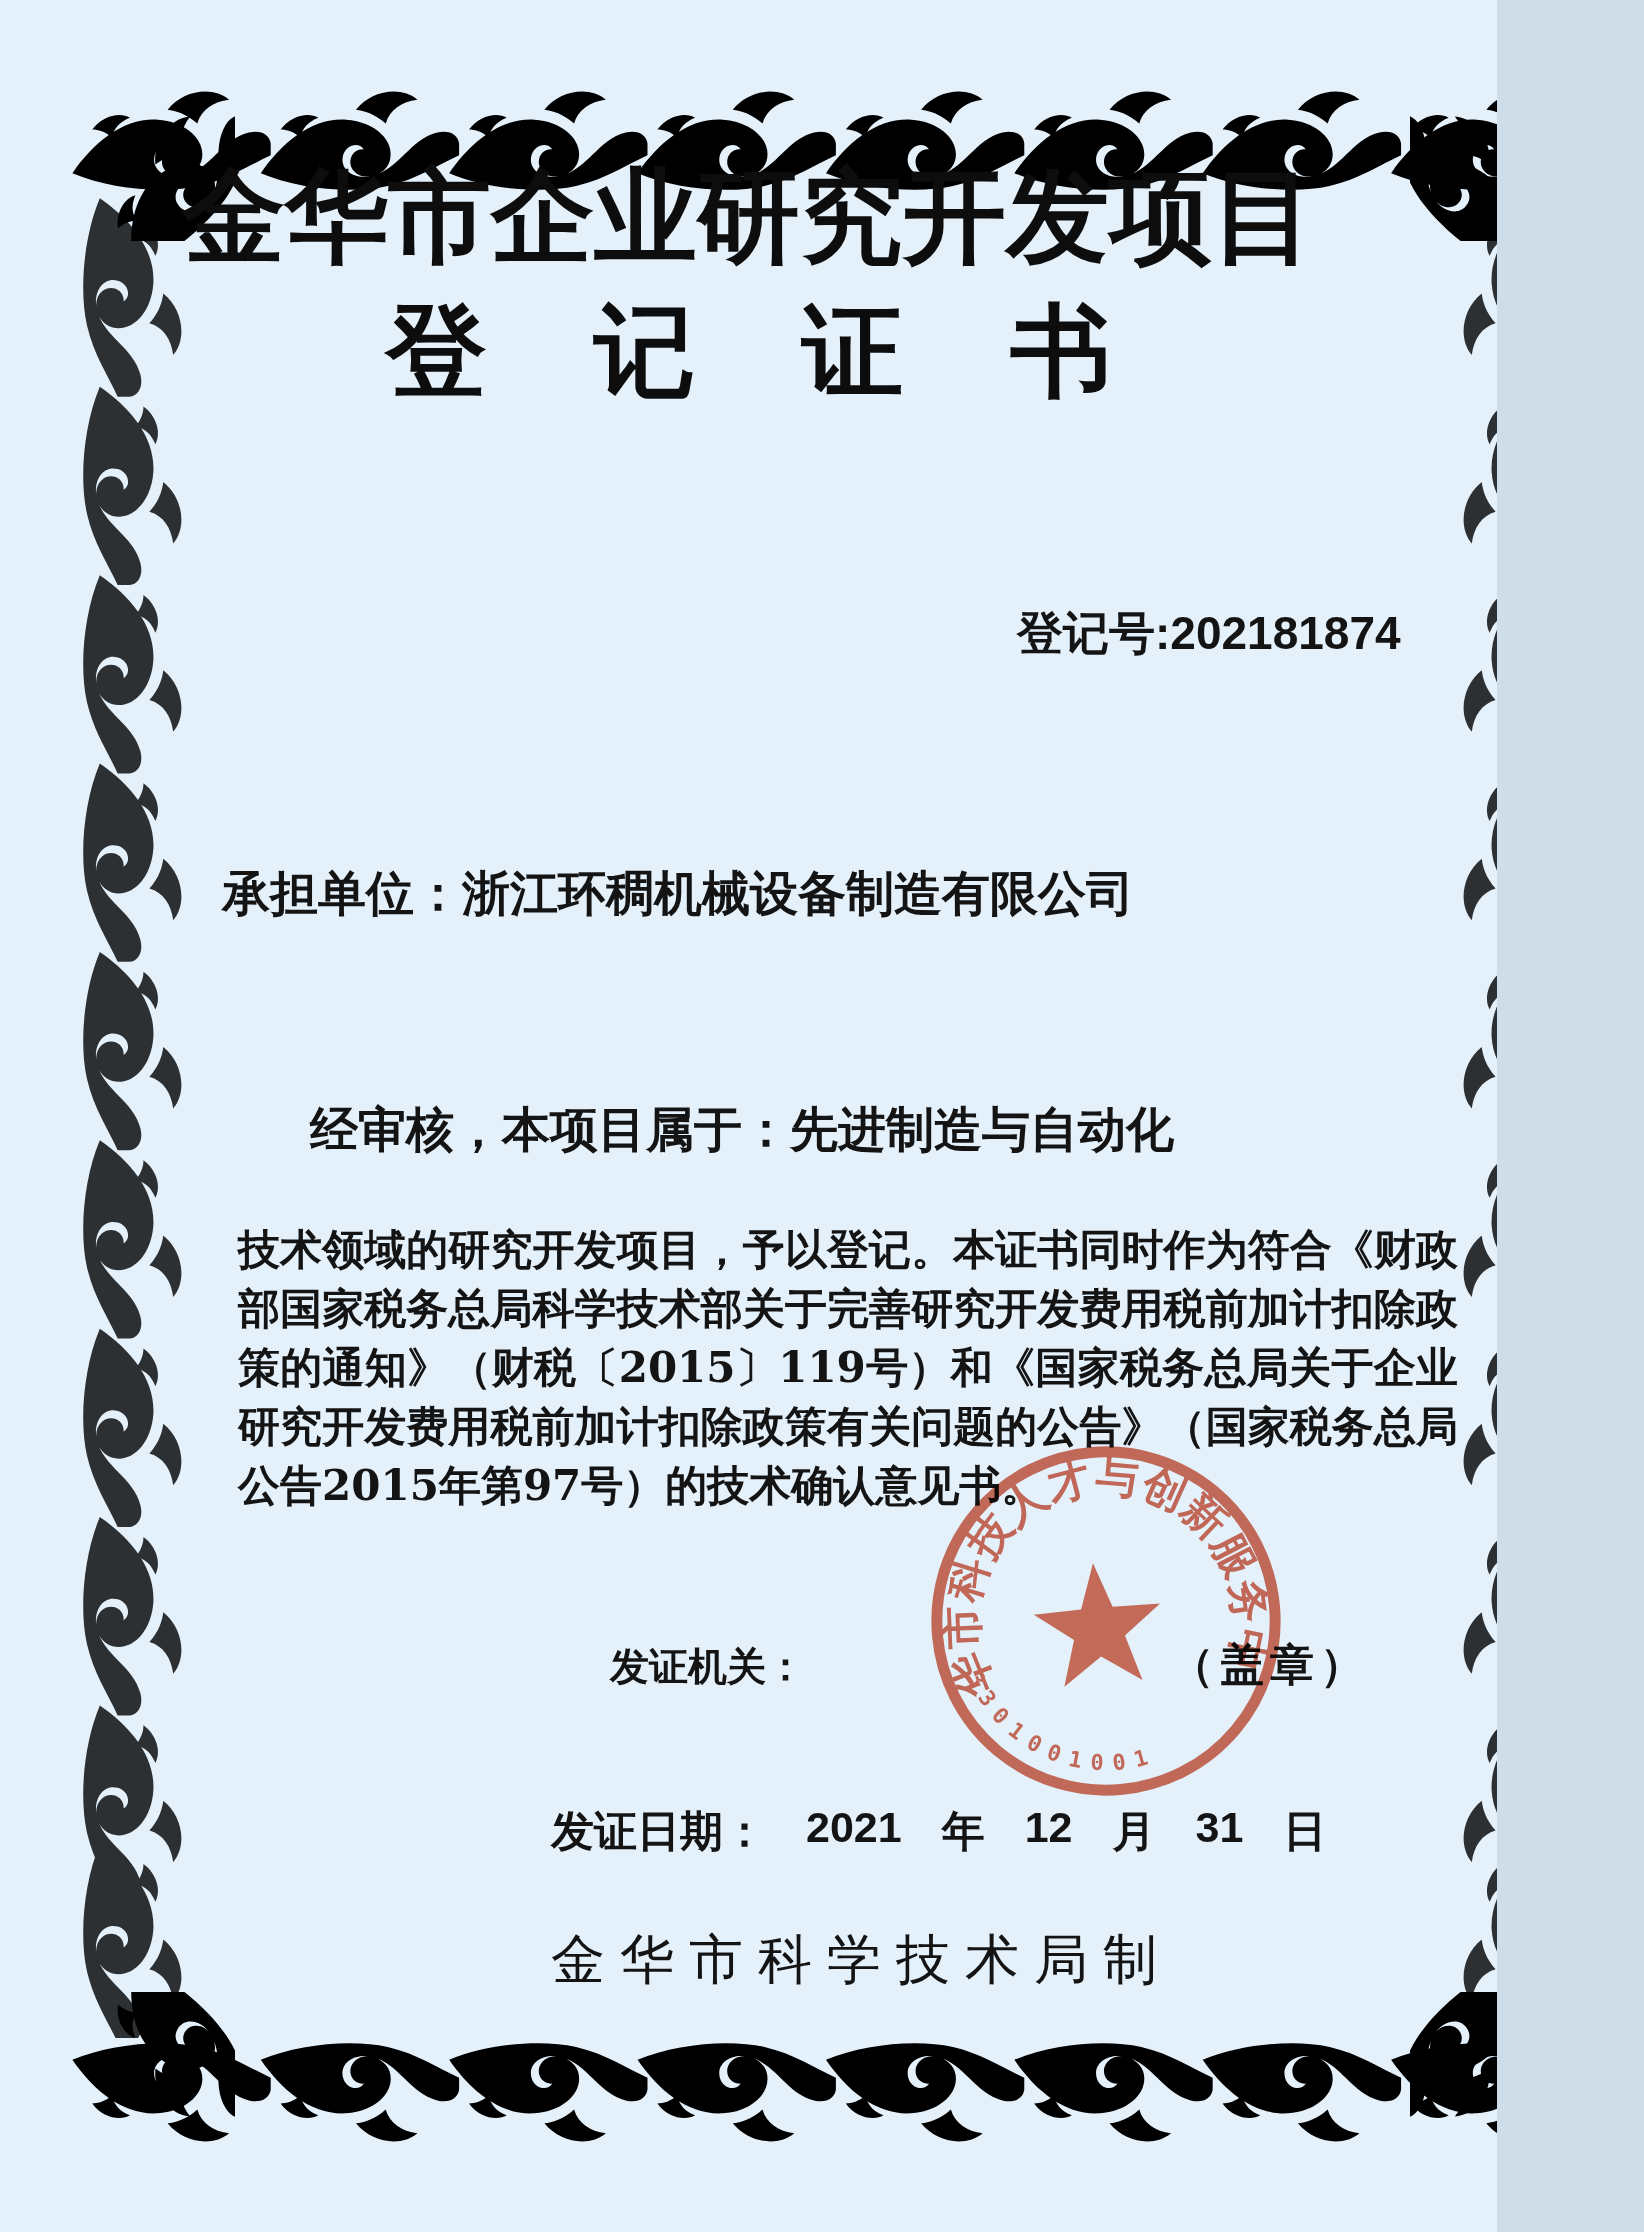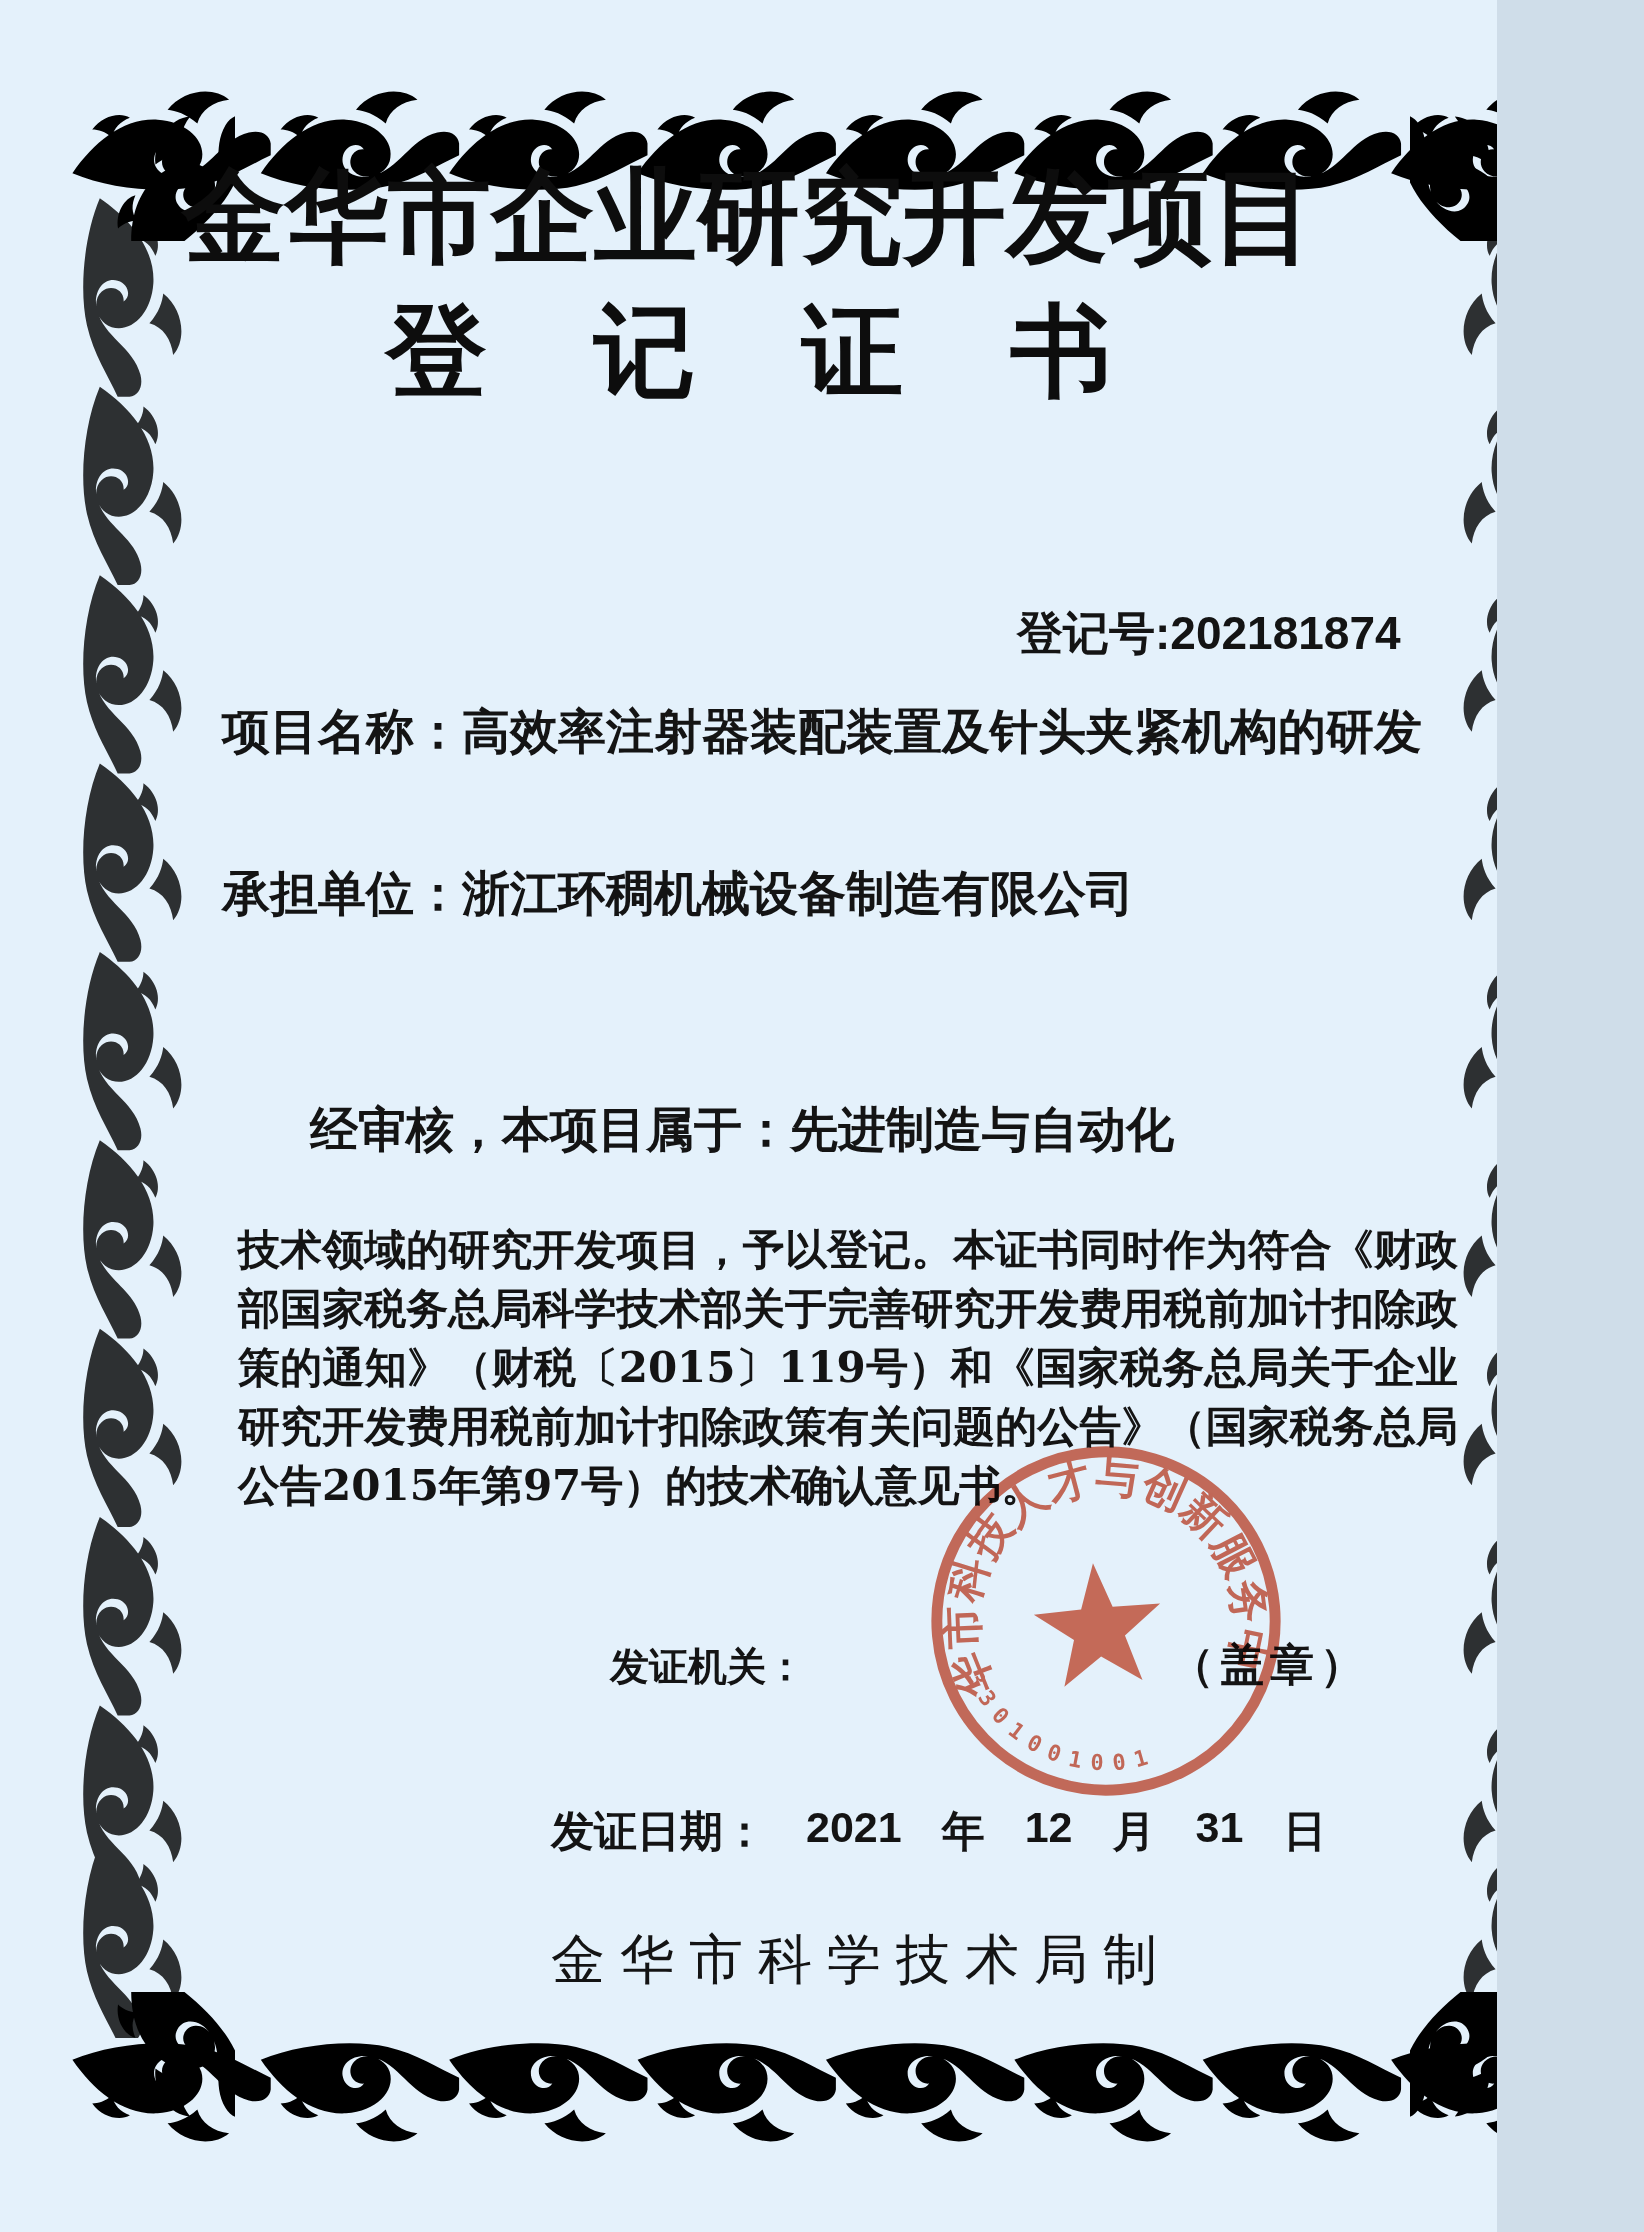--- a/index.html
+++ b/index.html
@@ -143,23 +143,20 @@
       <use href="#wave-tile" transform="translate(4 136) rotate(-45) scale(0.95)"></use>
     </svg>
 
   <div class="abs title title-1">金华市企业研究开发项目</div>
   <div class="abs title title-2">登 记 证 书</div>
 
   <div class="abs reg-line">
     <span>登记号:</span><span>202181874</span>
   </div>
 
-  <div class="abs row-project">
-    <span class="field-label">项目名称：</span><span class="field-value">高效率注射器装配装置及针头夹紧机构的研发</span>
-  </div>
 
   <div class="abs row-undertaker">
     <span class="field-label">承担单位：</span><span class="field-value">浙江环稠机械设备制造有限公司</span>
   </div>
 
   <div class="abs row-review">
     <span class="field-label">经审核，本项目属于：</span><span class="field-value">先进制造与自动化</span>
   </div>
 
   <p class="body-paragraph">技术领域的研究开发项目，予以登记。本证书同时作为符合《财政部国家税务总局科学技术部关于完善研究开发费用税前加计扣除政策的通知》（财税〔2015〕119号）和《国家税务总局关于企业研究开发费用税前加计扣除政策有关问题的公告》（国家税务总局公告2015年第97号）的技术确认意见书。</p>

